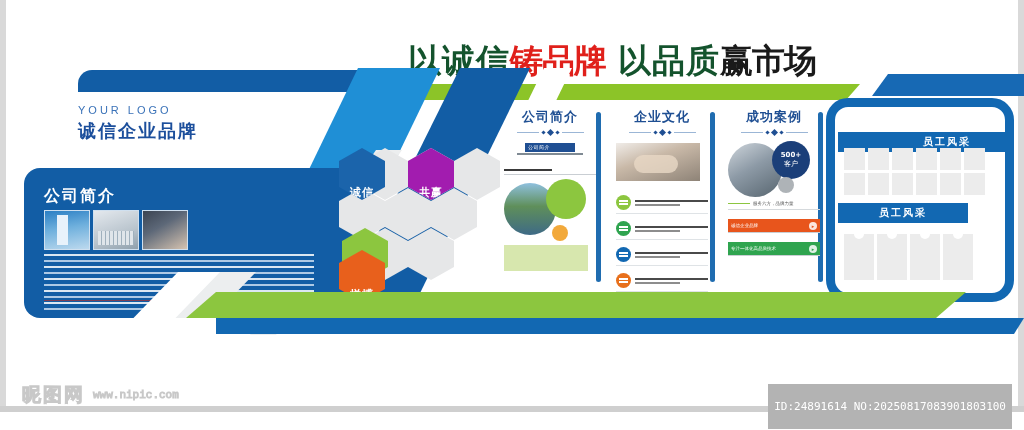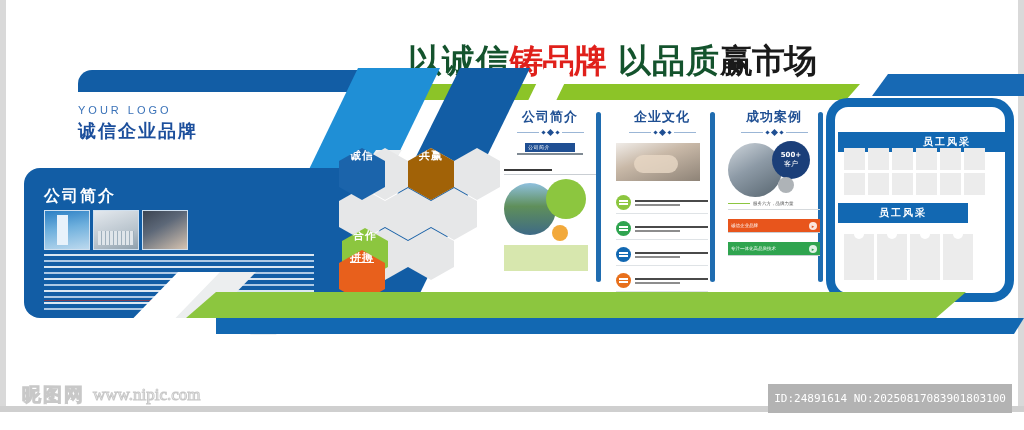--- a/index.html
+++ b/index.html
@@ -56,26 +56,26 @@
   .lines div:nth-child(2n){background:#c9dcf0;}
   .redline{position:absolute;left:44px;top:300px;width:270px;height:1px;background:#a33;opacity:.7;}
 
   .diag-white2{position:absolute;left:118px;top:272px;width:250px;height:62px;background:#ffffff;
      clip-path:polygon(60px 0,120px 0,60px 62px,0 62px);}
   .diag-gray2{position:absolute;left:160px;top:272px;width:250px;height:62px;background:#eceeef;
      clip-path:polygon(60px 0,96px 0,36px 62px,0 62px);}
 
   
   .hexwrap{position:absolute;left:300px;top:140px;width:230px;height:160px;}
-  .hex{position:absolute;width:46px;height:52px;display:flex;align-items:flex-start;justify-content:center;
+  .hex{position:absolute;width:46px;height:52px;display:flex;align-items:flex-end;justify-content:center;
      clip-path:polygon(50% 0,100% 25%,100% 75%,50% 100%,0 75%,0 25%);
      color:#fff;font-size:11px;font-weight:bold;font-family:"DejaVu Sans",sans-serif;letter-spacing:1px;}
   .hex.gray{background:#e6e7e8;}
   .hex.blue{background:#1b64ab;}
-  .hex.yellow{background:#a16207;}
+  .hex.yellow{background:#a21caf;}
   .hex.green{background:#8cc63f;}
   .hex.orange{background:#e8601c;}
 
   
   .vbar{position:absolute;width:5px;background:#1f6cb0;border-radius:3px;}
 
   
   .col{position:absolute;top:108px;width:92px;}
   .col-title{text-align:center;color:#1f4f93;font-size:13px;font-weight:bold;letter-spacing:1px;
      font-family:"DejaVu Sans",sans-serif;}
@@ -147,24 +147,24 @@
   .bot-green{position:absolute;left:186px;top:292px;width:780px;height:26px;background:#8cc63f;
      clip-path:polygon(30px 0,100% 0,calc(100% - 30px) 100%,0 100%);}
   .bot-blue{position:absolute;left:150px;top:318px;width:874px;height:16px;background:#1268b2;
      clip-path:polygon(22px 0,100% 0,calc(100% - 10px) 100%,0 100%);}
   .bot-white{position:absolute;left:96px;top:318px;width:120px;height:16px;background:#fff;}
 
   
   .wm{position:absolute;left:22px;top:382px;display:flex;align-items:center;gap:8px;}
   .wm .cn{font-size:19px;color:#fff;-webkit-text-stroke:1px #c8c8c8;letter-spacing:2px;
      font-family:"DejaVu Sans",sans-serif;font-weight:bold;}
-  .wm .url{font-size:17px;color:#fff;-webkit-text-stroke:1px #c8c8c8;letter-spacing:0px;
-     font-family:Liberation Serif, serif;}
+  .wm .url{font-size:11px;color:#fff;-webkit-text-stroke:1px #c8c8c8;letter-spacing:0px;
+     font-family:Liberation Mono, monospace;}
   .idbox{position:absolute;right:12px;top:384px;background:#b3b3b3;color:#fff;font-size:11px;
-     padding:8px 6px;letter-spacing:0px;font-family:"DejaVu Sans Mono",monospace;}
+     padding:16px 6px;letter-spacing:0px;font-family:"DejaVu Sans Mono",monospace;}
 </style>
 </head>
 <body>
 
 <div id="stage">
 
   <div class="edge-left"></div>
   <div class="edge-right"></div>
   <div class="edge-bottom"></div>
 

